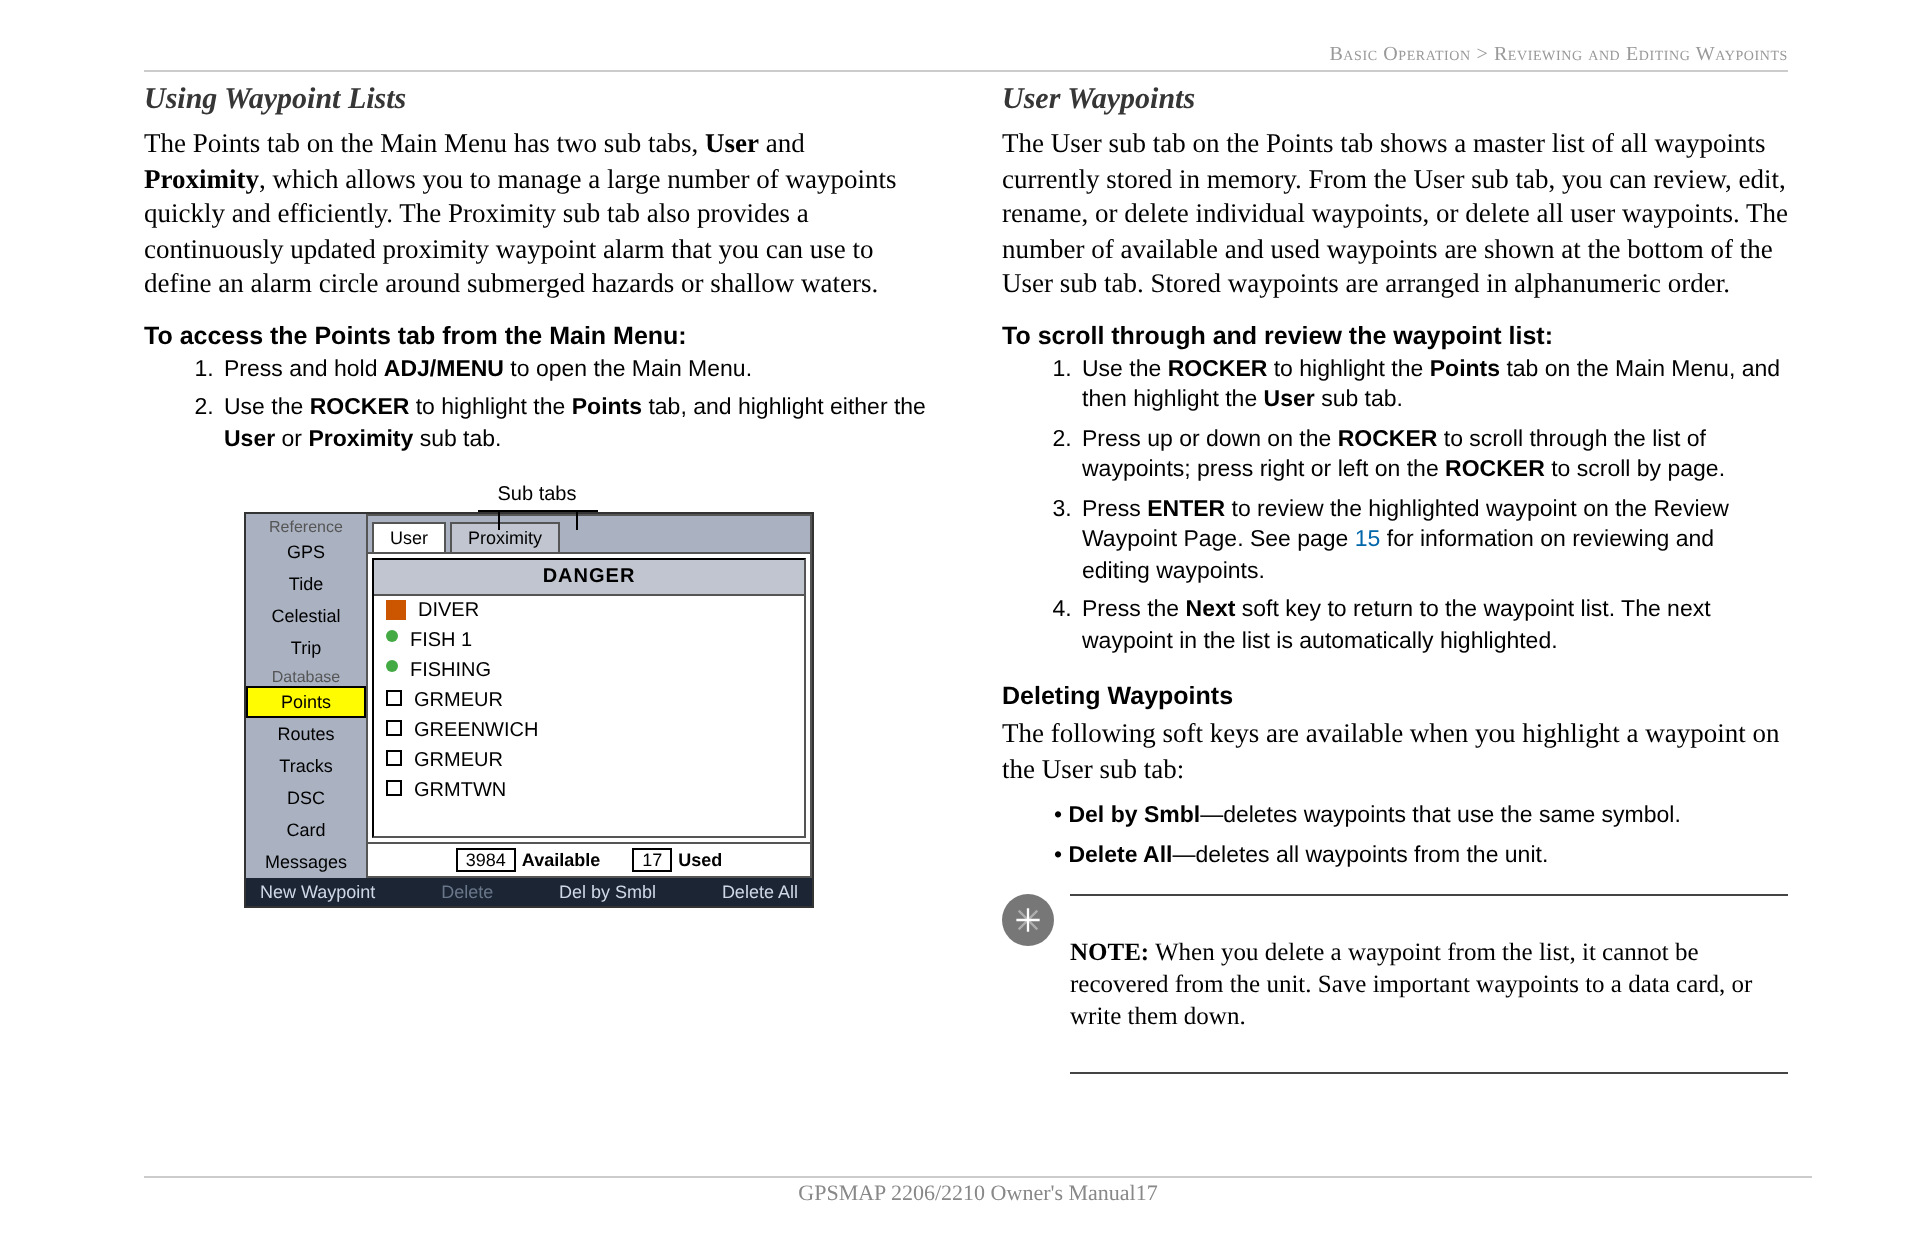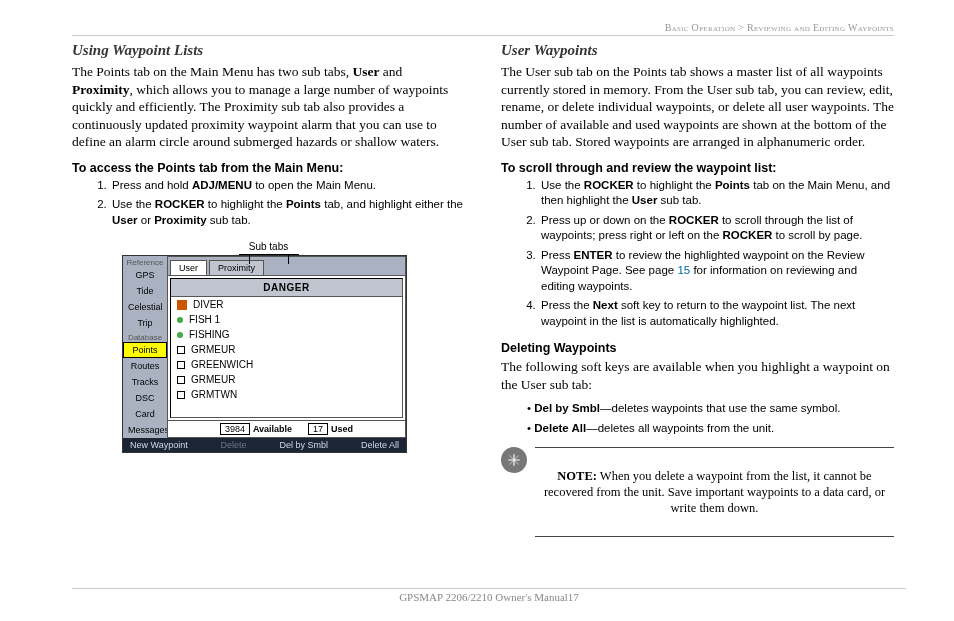--- a/index.html
+++ b/index.html
@@ -84,52 +84,52 @@
     font-size: 10px;
     margin-left: 50px;
   }
   .titlebar {
     display:flex; align-items:center;
     background:#e0e0e0; padding:2px 4px;
     border-bottom:1px solid #555;
   }
   .titlebar .dflag { width:11px;height:11px;background:#cc0;border:1px solid #333;margin-right:4px; }
   .app-body { display:flex; }
-  .sidebar { width:44px; background:#aab2c2; font-size:9px; }
+  .sidebar { width:60px; background:#aab2c2; font-size:9px; }
   .sidebar .cat { color:#555; font-size:8px; padding:2px 3px 0; }
   .sidebar .item { padding:2px 4px; border:1px solid transparent; color:#000;}
   .sidebar .item.sel { background:#fffb00; border:1px solid #000;}
   .mainpanel { flex:1; background:#fff; border:1px solid #555; display:flex; flex-direction:column; }
   .subtabs { display:flex; gap:0; padding:3px 2px 0; background:#aab2c2; border-bottom:1px solid #555;}
   .subtab { padding:2px 8px; background:#fff; border:1px solid #555; border-bottom:none; font-size:9px; margin-right:2px;}
   .subtab.inactive { background:#c0c5cf; }
   .listbox { flex:1; background:#fff; border:1px inset #555; margin:2px; overflow:hidden;}
   .listhead { background:#c0c5cf; border-bottom:1px solid #555; padding:3px 6px; font-weight:bold; letter-spacing:0.5px;}
-  .row { display:flex; align-items:center; gap:6px; padding:2px 6px; font-size:10px;}
+  .row { display:flex; align-items:flex-start; gap:6px; padding:2px 6px; font-size:10px;}
   .row .flag { width:10px;height:10px;background:#c50;} 
   .row .sq { width:8px;height:8px;border:1px solid #000;}
   .row .dot { width:6px;height:6px;border-radius:3px;background:#4a4;}
   .row .gdot{ width:8px;height:8px;border:1px solid #000; background:#fff;}
   .statusbar { display:flex; justify-content:center; gap:16px; padding:3px; font-size:9px; border-top:1px solid #555;}
   .statusbar .box { background:#fff;border:1px solid #000;padding:0 4px;margin-right:3px;}
   .softkeys{ display:flex; justify-content:space-between; background:#1b2534; color:#cfd8e6; font-size:9px; padding:2px 3px;}
   .softkeys span{padding:0 4px;}
   .softkeys span.dim{color:#6a778a;}
 
   
   .note-wrap { display:flex; align-items:flex-start; gap:8px; margin-top:10px;}
   .note-icon {
     width:26px;height:26px;border-radius:13px;
     background:#777;display:flex;align-items:center;justify-content:center;
     flex:none;
   }
   .note-icon svg{width:14px;height:14px;}
   .note-box {
     border-top:1px solid #444; border-bottom:1px solid #444;
-    padding:20px 0; font-size:12.5px; line-height:1.3;text-align:center;
+    padding:20px 0; font-size:12.5px; line-height:1.3;
   }
 
   
   h3.sub-serif {
     font-family: Arial, Helvetica, sans-serif;
     font-weight:bold; font-size:12.5px; margin-top:12px; margin-bottom:3px;
   }
 </style>
 </head>
 <body>

